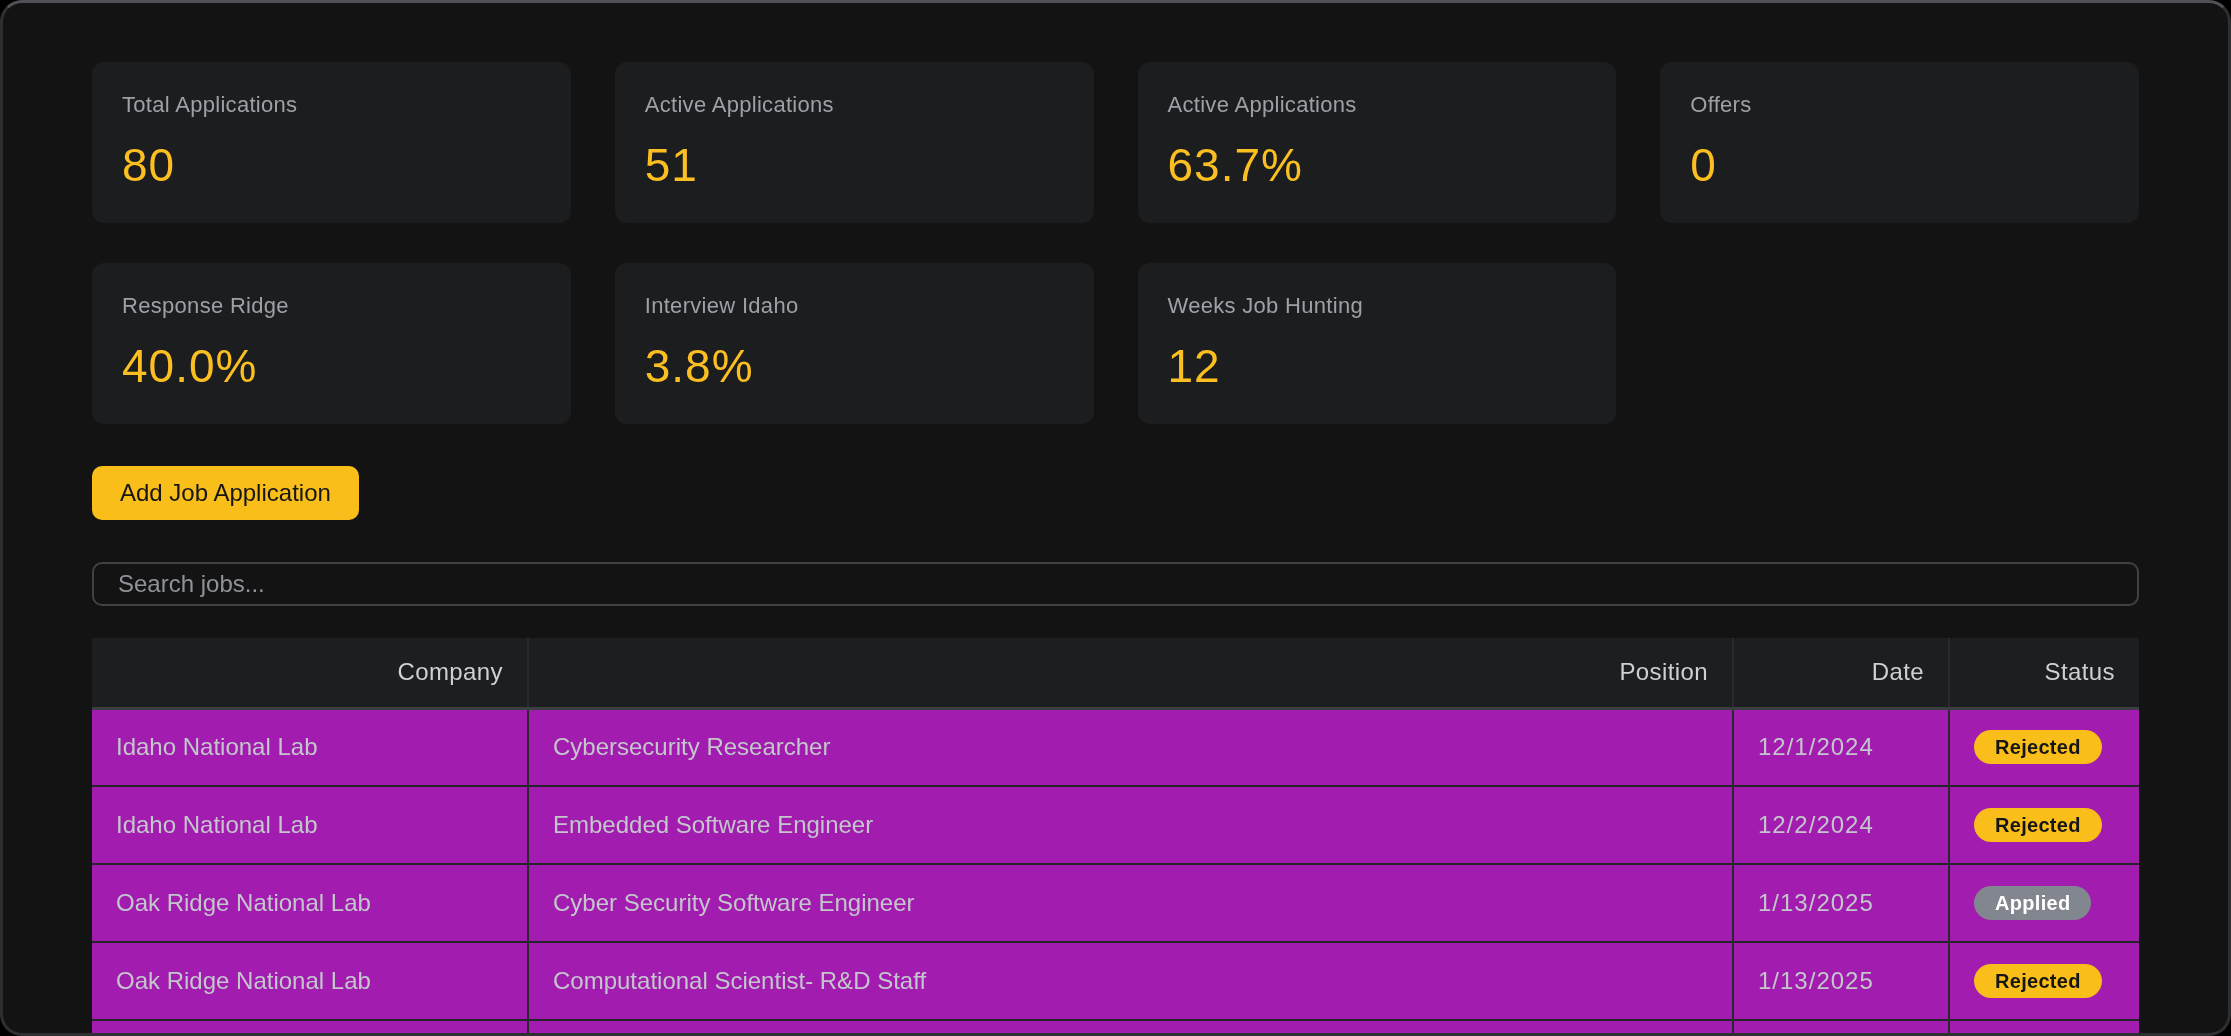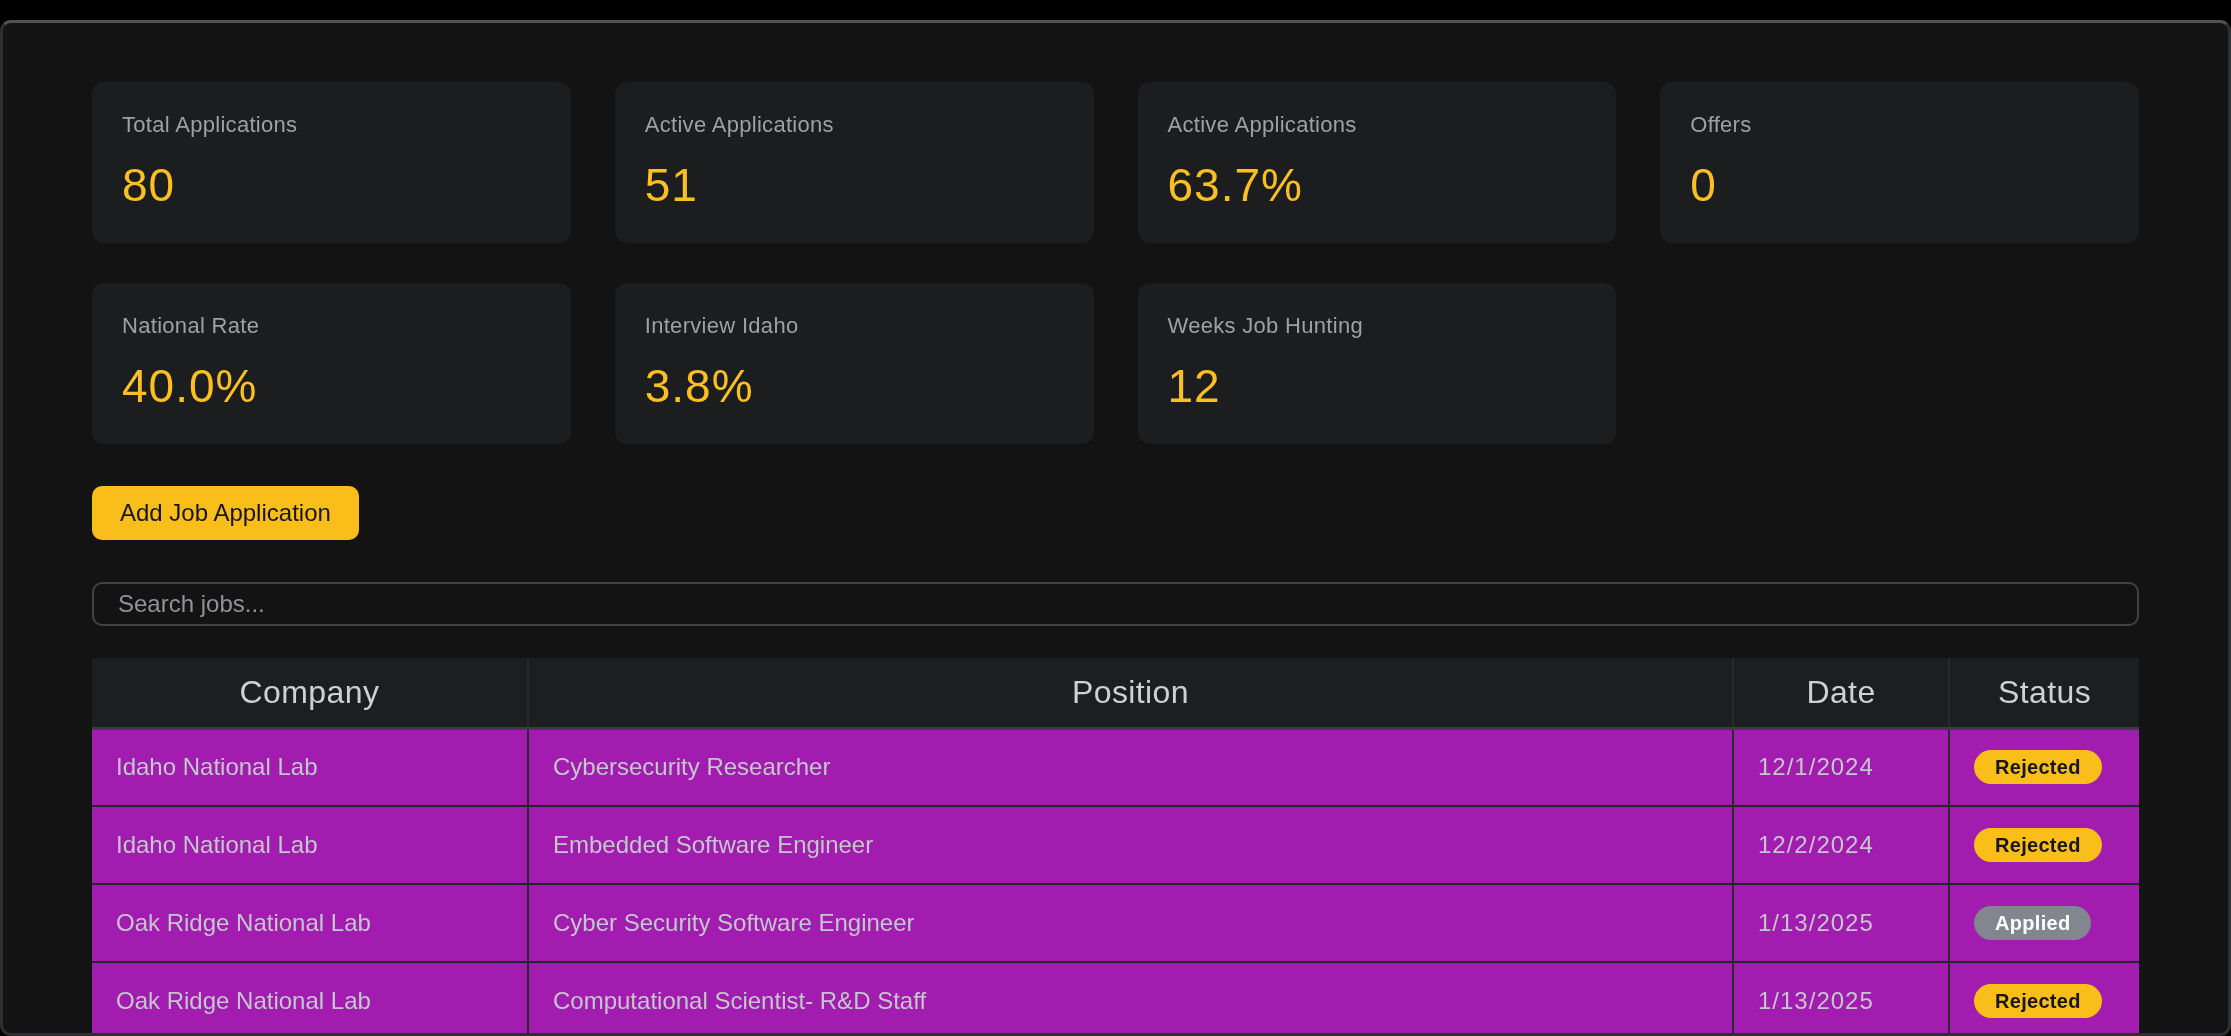--- a/index.html
+++ b/index.html
@@ -2,24 +2,23 @@
 <html><head>
 <meta charset="utf-8">
 <style>
   * { margin:0; padding:0; box-sizing:border-box; }
   html,body { width:2231px; height:1036px; background:#000; font-family:"Liberation Sans", sans-serif; }
   .app {
     position:absolute; inset:0;
     background:#131314;
     border:3px solid #2e2f32;
     border-top-color:#515255;
-    border-radius:11px;
+    border-radius:22px;
     padding:59px 89px 0 89px;
     overflow:hidden;
-    margin-top:20px;
   }
   
   .stats-grid {
     display:grid;
     grid-template-columns:repeat(4, 1fr);
     gap:40px 44px;
   }
   .card {
     background:#1c1d1f;
     border-radius:12px;
@@ -64,24 +63,24 @@
     border-collapse:collapse;
     table-layout:fixed;
   }
   col.c-company { width:436px; }
   col.c-position { width:auto; }
   col.c-date { width:216px; }
   col.c-status { width:190px; }
   thead th {
     background:#1d1e20;
     height:70px;
-    text-align:center;
+    text-align:right;
     vertical-align:middle;
     color:#cdd0d4;
-    font-size:32px;
+    font-size:24px;
     font-weight:500;
     letter-spacing:0.4px;
     padding:0 24px;
     border-bottom:3px solid #3b3d40;
   }
   tbody td {
     background:#a21caf;
     height:78px;
     vertical-align:middle;
     color:#c3c7cc;
@@ -118,21 +117,21 @@
     </div>
     <div class="card">
       <div class="card-label">Active Applications</div>
       <div class="card-value">63.7%</div>
     </div>
     <div class="card">
       <div class="card-label">Offers</div>
       <div class="card-value">0</div>
     </div>
     <div class="card">
-      <div class="card-label">National Rate</div>
+      <div class="card-label">Response Ridge</div>
       <div class="card-value">40.0%</div>
     </div>
     <div class="card">
       <div class="card-label">Interview Idaho</div>
       <div class="card-value">3.8%</div>
     </div>
     <div class="card">
       <div class="card-label">Weeks Job Hunting</div>
       <div class="card-value">12</div>
     </div>

